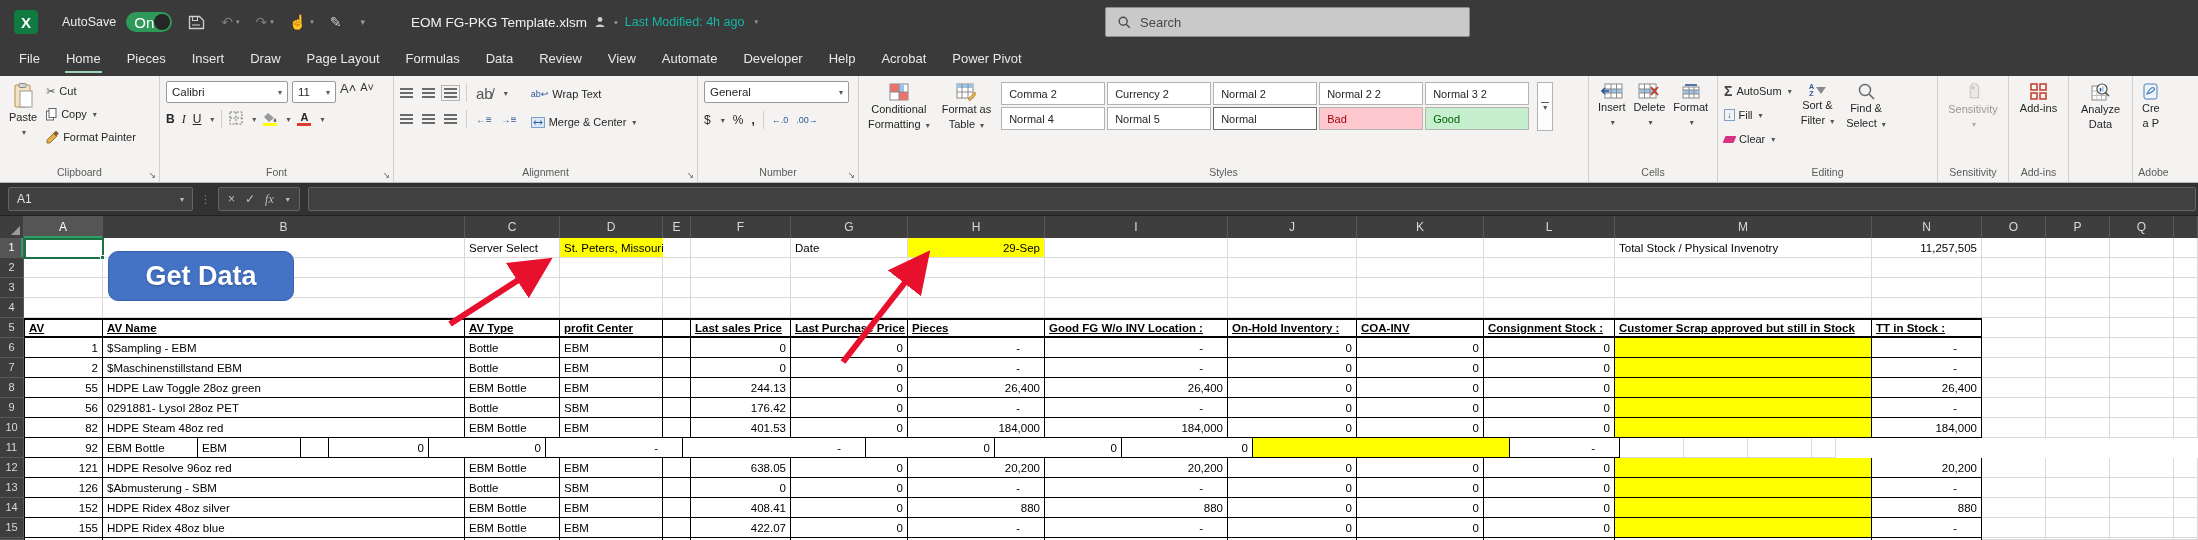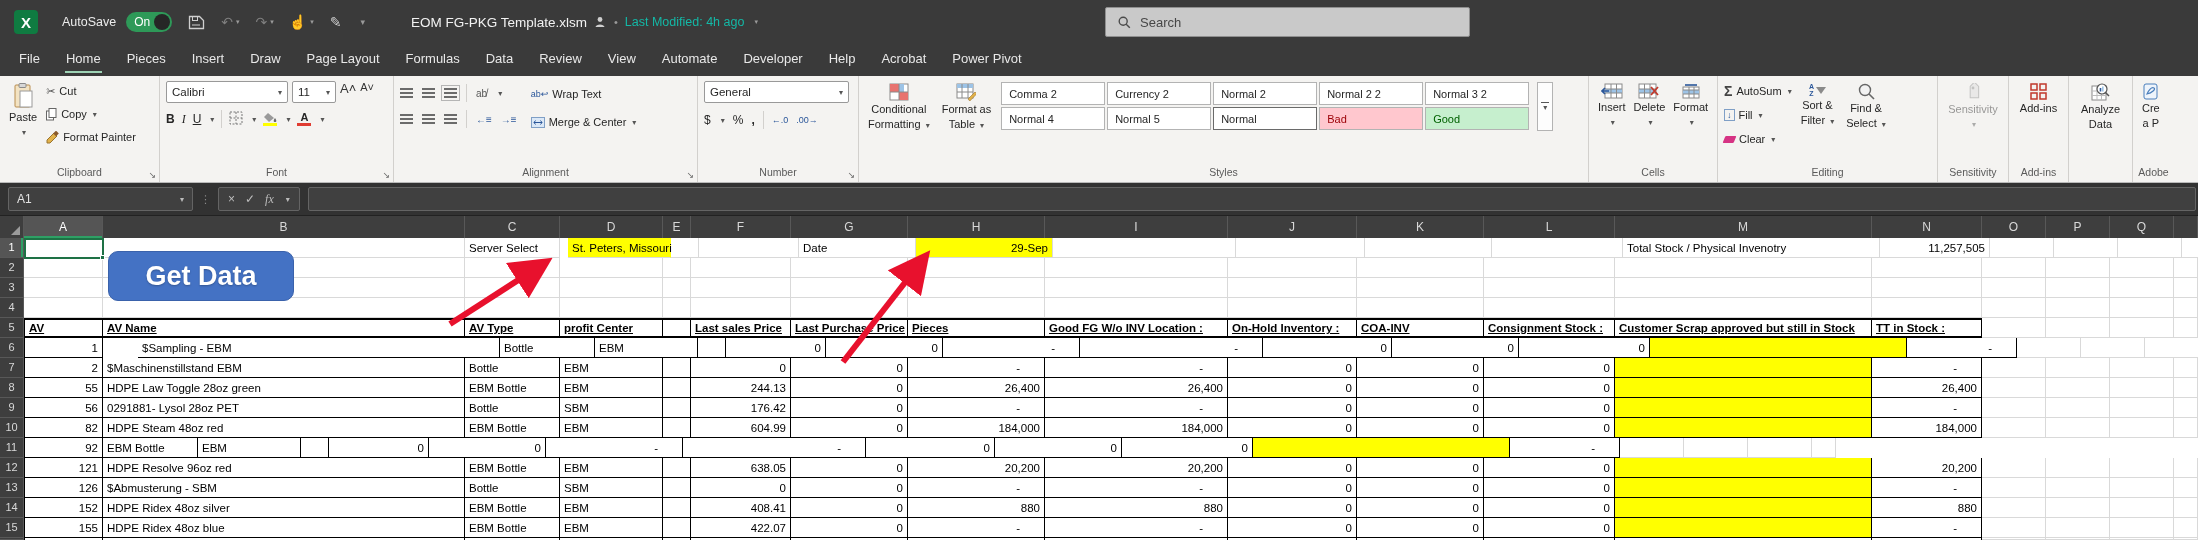--- a/index.html
+++ b/index.html
@@ -2,21 +2,21 @@
 <html><head>
 <meta charset="utf-8">
 <style>
   *{box-sizing:border-box;margin:0;padding:0}
   body{width:2198px;height:540px;overflow:hidden;font-family:"Liberation Sans",sans-serif;background:#fff;position:relative}
   
   .titlebar{height:44px;background:#3a3a3a;display:flex;align-items:center;color:#e6e6e6;position:relative}
   .xlogo{width:24px;height:24px;margin-left:14px;background:#0f7b41;border-radius:4px;color:#fff;font-weight:bold;font-size:15px;display:flex;align-items:center;justify-content:center}
   .autosave-lbl{margin-left:24px;font-size:12.5px;color:#ececec}
   .toggle{margin-left:10px;width:46px;height:20px;background:#2e9958;border-radius:10px;display:flex;align-items:center;position:relative}
-  .toggle .on{color:#fff;font-size:12px;margin-left:8px}
+  .toggle .on{color:#fff;font-size:15px;margin-left:8px}
   .toggle .knob{position:absolute;right:2px;width:16px;height:16px;border-radius:50%;background:#262626}
   .tbtn{margin-left:16px;display:flex;align-items:center;color:#cfcfcf;font-size:14px}
   .tbtn.dis{color:#7f7f7f}
   .chev-s{font-size:7px;color:#9a9a9a;margin-left:3px}
   .fileblock{margin-left:46px;display:flex;align-items:center;gap:7px;font-size:13.5px;color:#f2f2f2}
   .fileblock .dot{color:#9a9a9a;font-size:11px}
   .fileblock .mod{color:#14b8a6;font-size:12.5px}
   .searchbox{position:absolute;left:1105px;top:7px;width:365px;height:30px;background:#c9c9c9;border:1px solid #8f8f8f;border-radius:2px;display:flex;align-items:center;color:#474747;font-size:13px;gap:9px;padding-left:12px}
   
   .menubar{height:32px;background:#3a3a3a;display:flex;padding-left:6px}
@@ -220,21 +220,21 @@
   </div>
 
   <div class="rgroup" style="width:304px">
     <div class="rg-body">
       <div class="stack" style="gap:8px;padding-top:3px">
         <div style="display:flex;gap:9px;align-items:center">
           <span class="ic-lines"></span>
           <span class="ic-lines"></span>
           <span class="ic-lines" style="outline:1px solid #b5b5b5;outline-offset:2px"></span>
           <span class="vdiv"></span>
-          <span style="font-size:10px;color:#555">ab̸</span>
+          <span style="font-size:15px;color:#555">ab̸</span>
           <span class="chev">▾</span>
         </div>
         <div style="display:flex;gap:9px;align-items:center">
           <span class="ic-lines"></span>
           <span class="ic-lines"></span>
           <span class="ic-lines"></span>
           <span class="vdiv"></span>
           <span style="font-size:10px;color:#2b579a">←≡</span>
           <span style="font-size:10px;color:#2b579a">→≡</span>
         </div>
@@ -495,21 +495,21 @@
     <div class="colcell" style="width: 64px;">Q</div>
     <div class="colcell" style="width: 24px;"></div>
   </div>
 <div id="grid-body">
   <div id="rows">
       <div class="grid-row">
         <div class="rowhdr sel">1</div>
         <div class="cell" style="width: 79px;"></div>
         <div class="cell" style="width: 362px;"></div>
         <div class="cell" style="width: 95px;">Server Select</div>
-        <div class="cell yellow ovf" style="width: 103px; margin-left: 8px;">St. Peters, Missouri</div>
+        <div class="cell yellow ovf" style="width: 103px;">St. Peters, Missouri</div>
         <div class="cell" style="width: 28px;"></div>
         <div class="cell" style="width: 100px;"></div>
         <div class="cell" style="width: 117px;">Date</div>
         <div class="cell yellow num" style="width: 137px;">29-Sep</div>
         <div class="cell" style="width: 183px;"></div>
         <div class="cell" style="width: 129px;"></div>
         <div class="cell" style="width: 127px;"></div>
         <div class="cell" style="width: 131px;"></div>
         <div class="cell" style="width: 257px;">Total Stock / Physical Invenotry</div>
         <div class="cell num" style="width: 110px;">11,257,505</div>
@@ -598,21 +598,21 @@
         <div class="cell boxed r5c" style="width: 257px;">Customer Scrap approved but still in Stock</div>
         <div class="cell boxed r5c" style="width: 110px;">TT in Stock :</div>
         <div class="cell" style="width: 64px;"></div>
         <div class="cell" style="width: 64px;"></div>
         <div class="cell" style="width: 64px;"></div>
         <div class="cell" style="width: 24px;"></div>
       </div>
       <div class="grid-row">
         <div class="rowhdr">6</div>
         <div class="cell boxed num ledge" style="width: 79px;">1</div>
-        <div class="cell boxed" style="width: 362px; margin-left: 35px;">$Sampling - EBM</div>
+        <div class="cell boxed" style="width: 362px;">$Sampling - EBM</div>
         <div class="cell boxed" style="width: 95px;">Bottle</div>
         <div class="cell boxed" style="width: 103px;">EBM</div>
         <div class="cell boxed" style="width: 28px;"></div>
         <div class="cell boxed num" style="width: 100px;">0</div>
         <div class="cell boxed num" style="width: 117px;">0</div>
         <div class="cell boxed dash" style="width: 137px;">-</div>
         <div class="cell boxed dash" style="width: 183px;">-</div>
         <div class="cell boxed num" style="width: 129px;">0</div>
         <div class="cell boxed num" style="width: 127px;">0</div>
         <div class="cell boxed num" style="width: 131px;">0</div>
@@ -686,21 +686,21 @@
         <div class="cell" style="width: 64px;"></div>
         <div class="cell" style="width: 24px;"></div>
       </div>
       <div class="grid-row">
         <div class="rowhdr">10</div>
         <div class="cell boxed num ledge" style="width: 79px;">82</div>
         <div class="cell boxed" style="width: 362px;">HDPE Steam 48oz red</div>
         <div class="cell boxed" style="width: 95px;">EBM Bottle</div>
         <div class="cell boxed" style="width: 103px;">EBM</div>
         <div class="cell boxed" style="width: 28px;"></div>
-        <div class="cell boxed num" style="width: 100px;">604.99</div>
+        <div class="cell boxed num" style="width: 100px;">401.53</div>
         <div class="cell boxed num" style="width: 117px;">0</div>
         <div class="cell boxed num" style="width: 137px;">184,000</div>
         <div class="cell boxed num" style="width: 183px;">184,000</div>
         <div class="cell boxed num" style="width: 129px;">0</div>
         <div class="cell boxed num" style="width: 127px;">0</div>
         <div class="cell boxed num" style="width: 131px;">0</div>
         <div class="cell boxed yellow" style="width: 257px;"></div>
         <div class="cell boxed num" style="width: 110px;">184,000</div>
         <div class="cell" style="width: 64px;"></div>
         <div class="cell" style="width: 64px;"></div>

